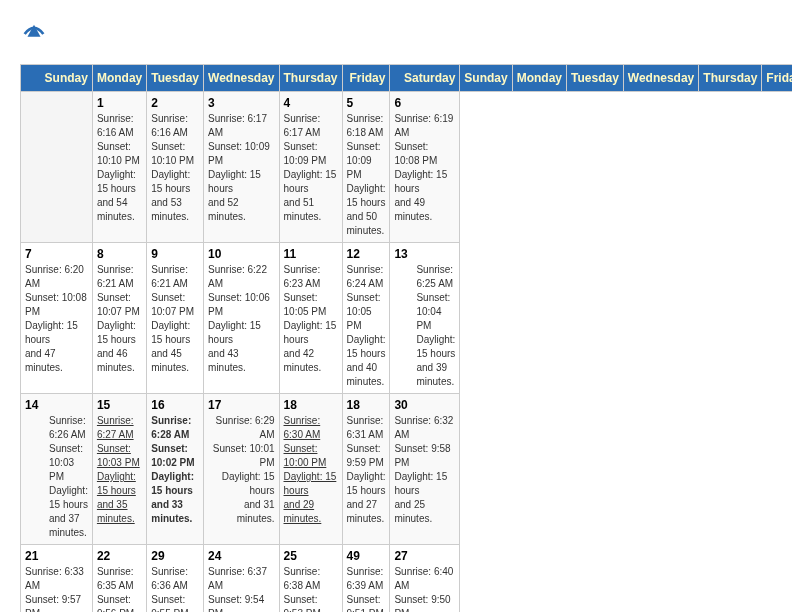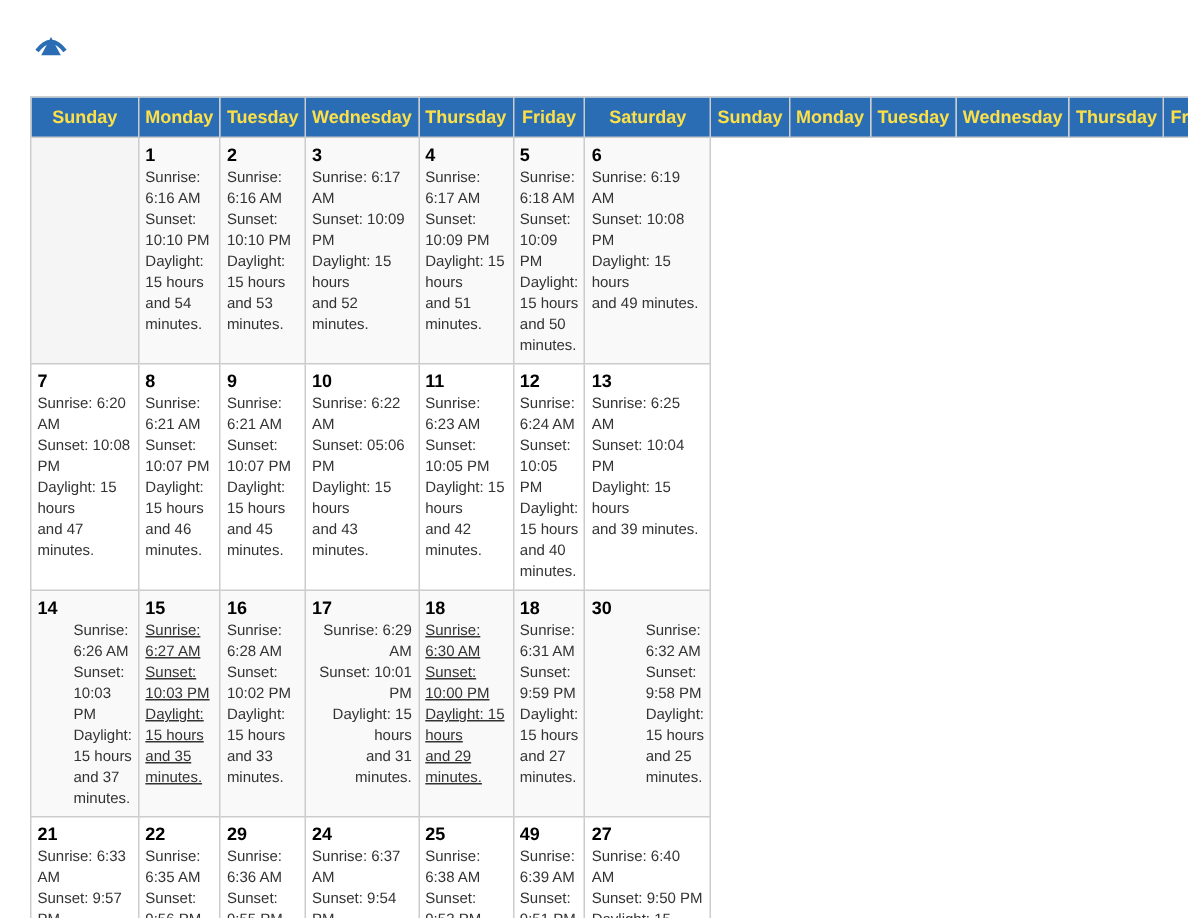--- a/index.html
+++ b/index.html
@@ -46,23 +46,23 @@
       font-size: 14px;
       color: #333;
     }
     table {
       width: 100%;
       border-collapse: collapse;
       font-size: 11px;
     }
     thead tr th {
       background-color: #2a6db5;
-      color: #fde047;
+      color: #fef9c3;
       padding: 6px 4px;
-      text-align: center;
+      text-align: right;
       font-size: 12px;
       font-weight: bold;
       border: 1px solid #ccc;
     }
     tbody tr td {
       border: 1px solid #ccc;
       padding: 4px 4px;
       vertical-align: top;
       min-height: 80px;
       width: 113px;
@@ -191,41 +191,41 @@
         <td>
           <span class="day-number">9</span>
           <div class="day-info" style="white-space: pre-line;">Sunrise: 6:21 AM
 Sunset: 10:07 PM
 Daylight: 15 hours
 and 45 minutes.</div>
         </td>
         <td>
           <span class="day-number">10</span>
           <div class="day-info" style="white-space: pre-line;">Sunrise: 6:22 AM
-Sunset: 05:06 PM
+Sunset: 10:06 PM
 Daylight: 15 hours
 and 43 minutes.</div>
         </td>
         <td>
           <span class="day-number">11</span>
           <div class="day-info" style="white-space: pre-line;">Sunrise: 6:23 AM
 Sunset: 10:05 PM
 Daylight: 15 hours
 and 42 minutes.</div>
         </td>
         <td>
           <span class="day-number">12</span>
           <div class="day-info" style="white-space: pre-line;">Sunrise: 6:24 AM
 Sunset: 10:05 PM
 Daylight: 15 hours
 and 40 minutes.</div>
         </td>
         <td>
           <span class="day-number">13</span>
-          <div class="day-info" style="white-space: pre-line;">Sunrise: 6:25 AM
+          <div class="day-info" style="white-space: pre-line; margin-left: 22px;">Sunrise: 6:25 AM
 Sunset: 10:04 PM
 Daylight: 15 hours
 and 39 minutes.</div>
         </td>
       </tr>
       <tr>
         <td>
           <span class="day-number">14</span>
           <div class="day-info" style="white-space: pre-line; margin-left: 24px;">Sunrise: 6:26 AM
 Sunset: 10:03 PM
@@ -234,21 +234,21 @@
         </td>
         <td>
           <span class="day-number">15</span>
           <div class="day-info" style="white-space: pre-line; text-decoration: underline;">Sunrise: 6:27 AM
 Sunset: 10:03 PM
 Daylight: 15 hours
 and 35 minutes.</div>
         </td>
         <td>
           <span class="day-number">16</span>
-          <div class="day-info" style="white-space: pre-line;">Sunrise: 6:28 AM
+          <div class="day-info" style="white-space: pre-line; font-weight: bold;">Sunrise: 6:28 AM
 Sunset: 10:02 PM
 Daylight: 15 hours
 and 33 minutes.</div>
         </td>
         <td>
           <span class="day-number">17</span>
           <div class="day-info" style="white-space: pre-line; text-align: right;">Sunrise: 6:29 AM
 Sunset: 10:01 PM
 Daylight: 15 hours
 and 31 minutes.</div>
@@ -262,21 +262,21 @@
         </td>
         <td>
           <span class="day-number">18</span>
           <div class="day-info" style="white-space: pre-line;">Sunrise: 6:31 AM
 Sunset: 9:59 PM
 Daylight: 15 hours
 and 27 minutes.</div>
         </td>
         <td>
           <span class="day-number">30</span>
-          <div class="day-info" style="white-space: pre-line; margin-left: 36px;">Sunrise: 6:32 AM
+          <div class="day-info" style="white-space: pre-line;">Sunrise: 6:32 AM
 Sunset: 9:58 PM
 Daylight: 15 hours
 and 25 minutes.</div>
         </td>
       </tr>
       <tr>
         <td>
           <span class="day-number">21</span>
           <div class="day-info" style="white-space: pre-line;">Sunrise: 6:33 AM
 Sunset: 9:57 PM

